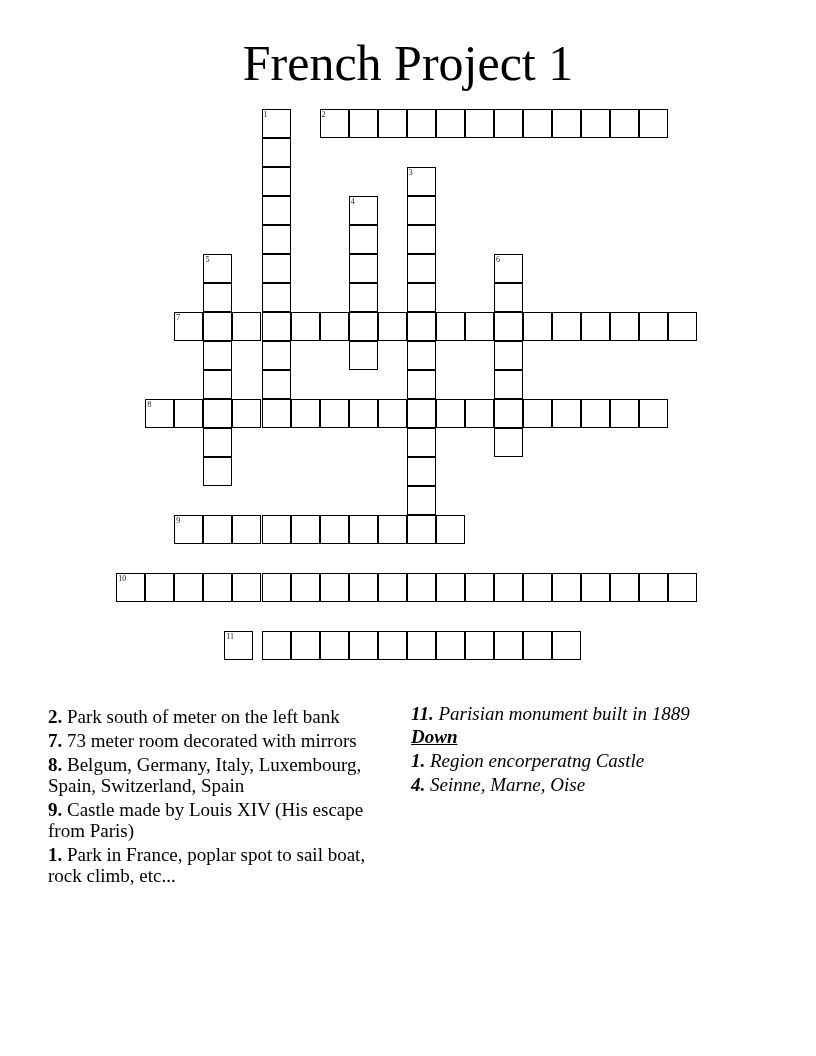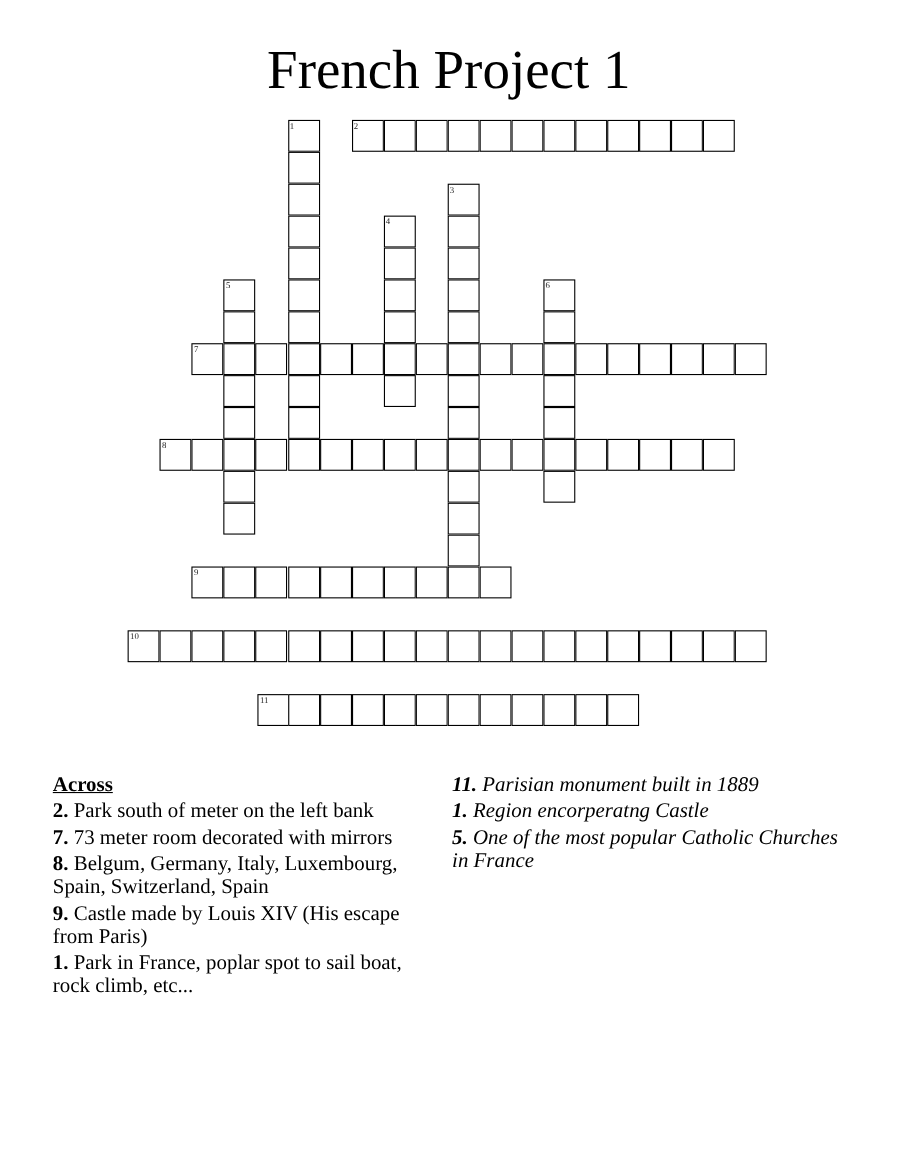--- a/index.html
+++ b/index.html
@@ -151,42 +151,42 @@
     <div class="cell" style="left: 290.5px; top: 464px;"></div>
     <div class="cell" style="left: 319.55px; top: 464px;"></div>
     <div class="cell" style="left: 348.6px; top: 464px;"></div>
     <div class="cell" style="left: 377.65px; top: 464px;"></div>
     <div class="cell" style="left: 406.7px; top: 464px;"></div>
     <div class="cell" style="left: 435.75px; top: 464px;"></div>
     <div class="cell" style="left: 464.8px; top: 464px;"></div>
     <div class="cell" style="left: 493.85px; top: 464px;"></div>
     <div class="cell" style="left: 522.9px; top: 464px;"></div>
     <div class="cell" style="left: 551.95px; top: 464px;"></div>
-    <div class="cell" style="left: 118px; top: 522px;">
+    <div class="cell" style="left: 108px; top: 522px;">
       <span class="num">11</span>
     </div>
     <div class="cell" style="left: 145.25px; top: 522px;"></div>
     <div class="cell" style="left: 174.3px; top: 522px;"></div>
     <div class="cell" style="left: 203.35px; top: 522px;"></div>
     <div class="cell" style="left: 232.4px; top: 522px;"></div>
     <div class="cell" style="left: 261.45px; top: 522px;"></div>
     <div class="cell" style="left: 290.5px; top: 522px;"></div>
     <div class="cell" style="left: 319.55px; top: 522px;"></div>
     <div class="cell" style="left: 348.6px; top: 522px;"></div>
     <div class="cell" style="left: 377.65px; top: 522px;"></div>
     <div class="cell" style="left: 406.7px; top: 522px;"></div>
     <div class="cell" style="left: 435.75px; top: 522px;"></div>
   </div>
 
 <div class="clues left">
-  <div class="clue-heading">Across</div>
   <div class="clue"><b>2.</b><span> Park south of meter on the left bank</span></div>
   <div class="clue"><b>7.</b><span> 73 meter room decorated with mirrors</span></div>
   <div class="clue"><b>8.</b><span> Belgum, Germany, Italy, Luxembourg, Spain, Switzerland, Spain</span></div>
   <div class="clue"><b>9.</b><span> Castle made by Louis XIV (His escape from Paris)</span></div>
   <div class="clue"><b>1.</b><span> Park in France, poplar spot to sail boat, rock climb, etc...</span></div>
 </div>
 
 <div class="clues right">
   <div class="clue" style="margin-top:0"><b>11.</b><span> Parisian monument built in 1889</span></div>
+  <div class="clue-heading" style="margin-top:2px">Down</div>
   <div class="clue"><b>1.</b><span> Region encorperatng Castle</span></div>
-  <div class="clue"><b>5.</b><span> One of the most popular Catholic Churches in France</span></div>
+  <div class="clue"><b>4.</b><span> Seinne, Marne, Oise</span></div>
 </div>
 
 </body></html>

